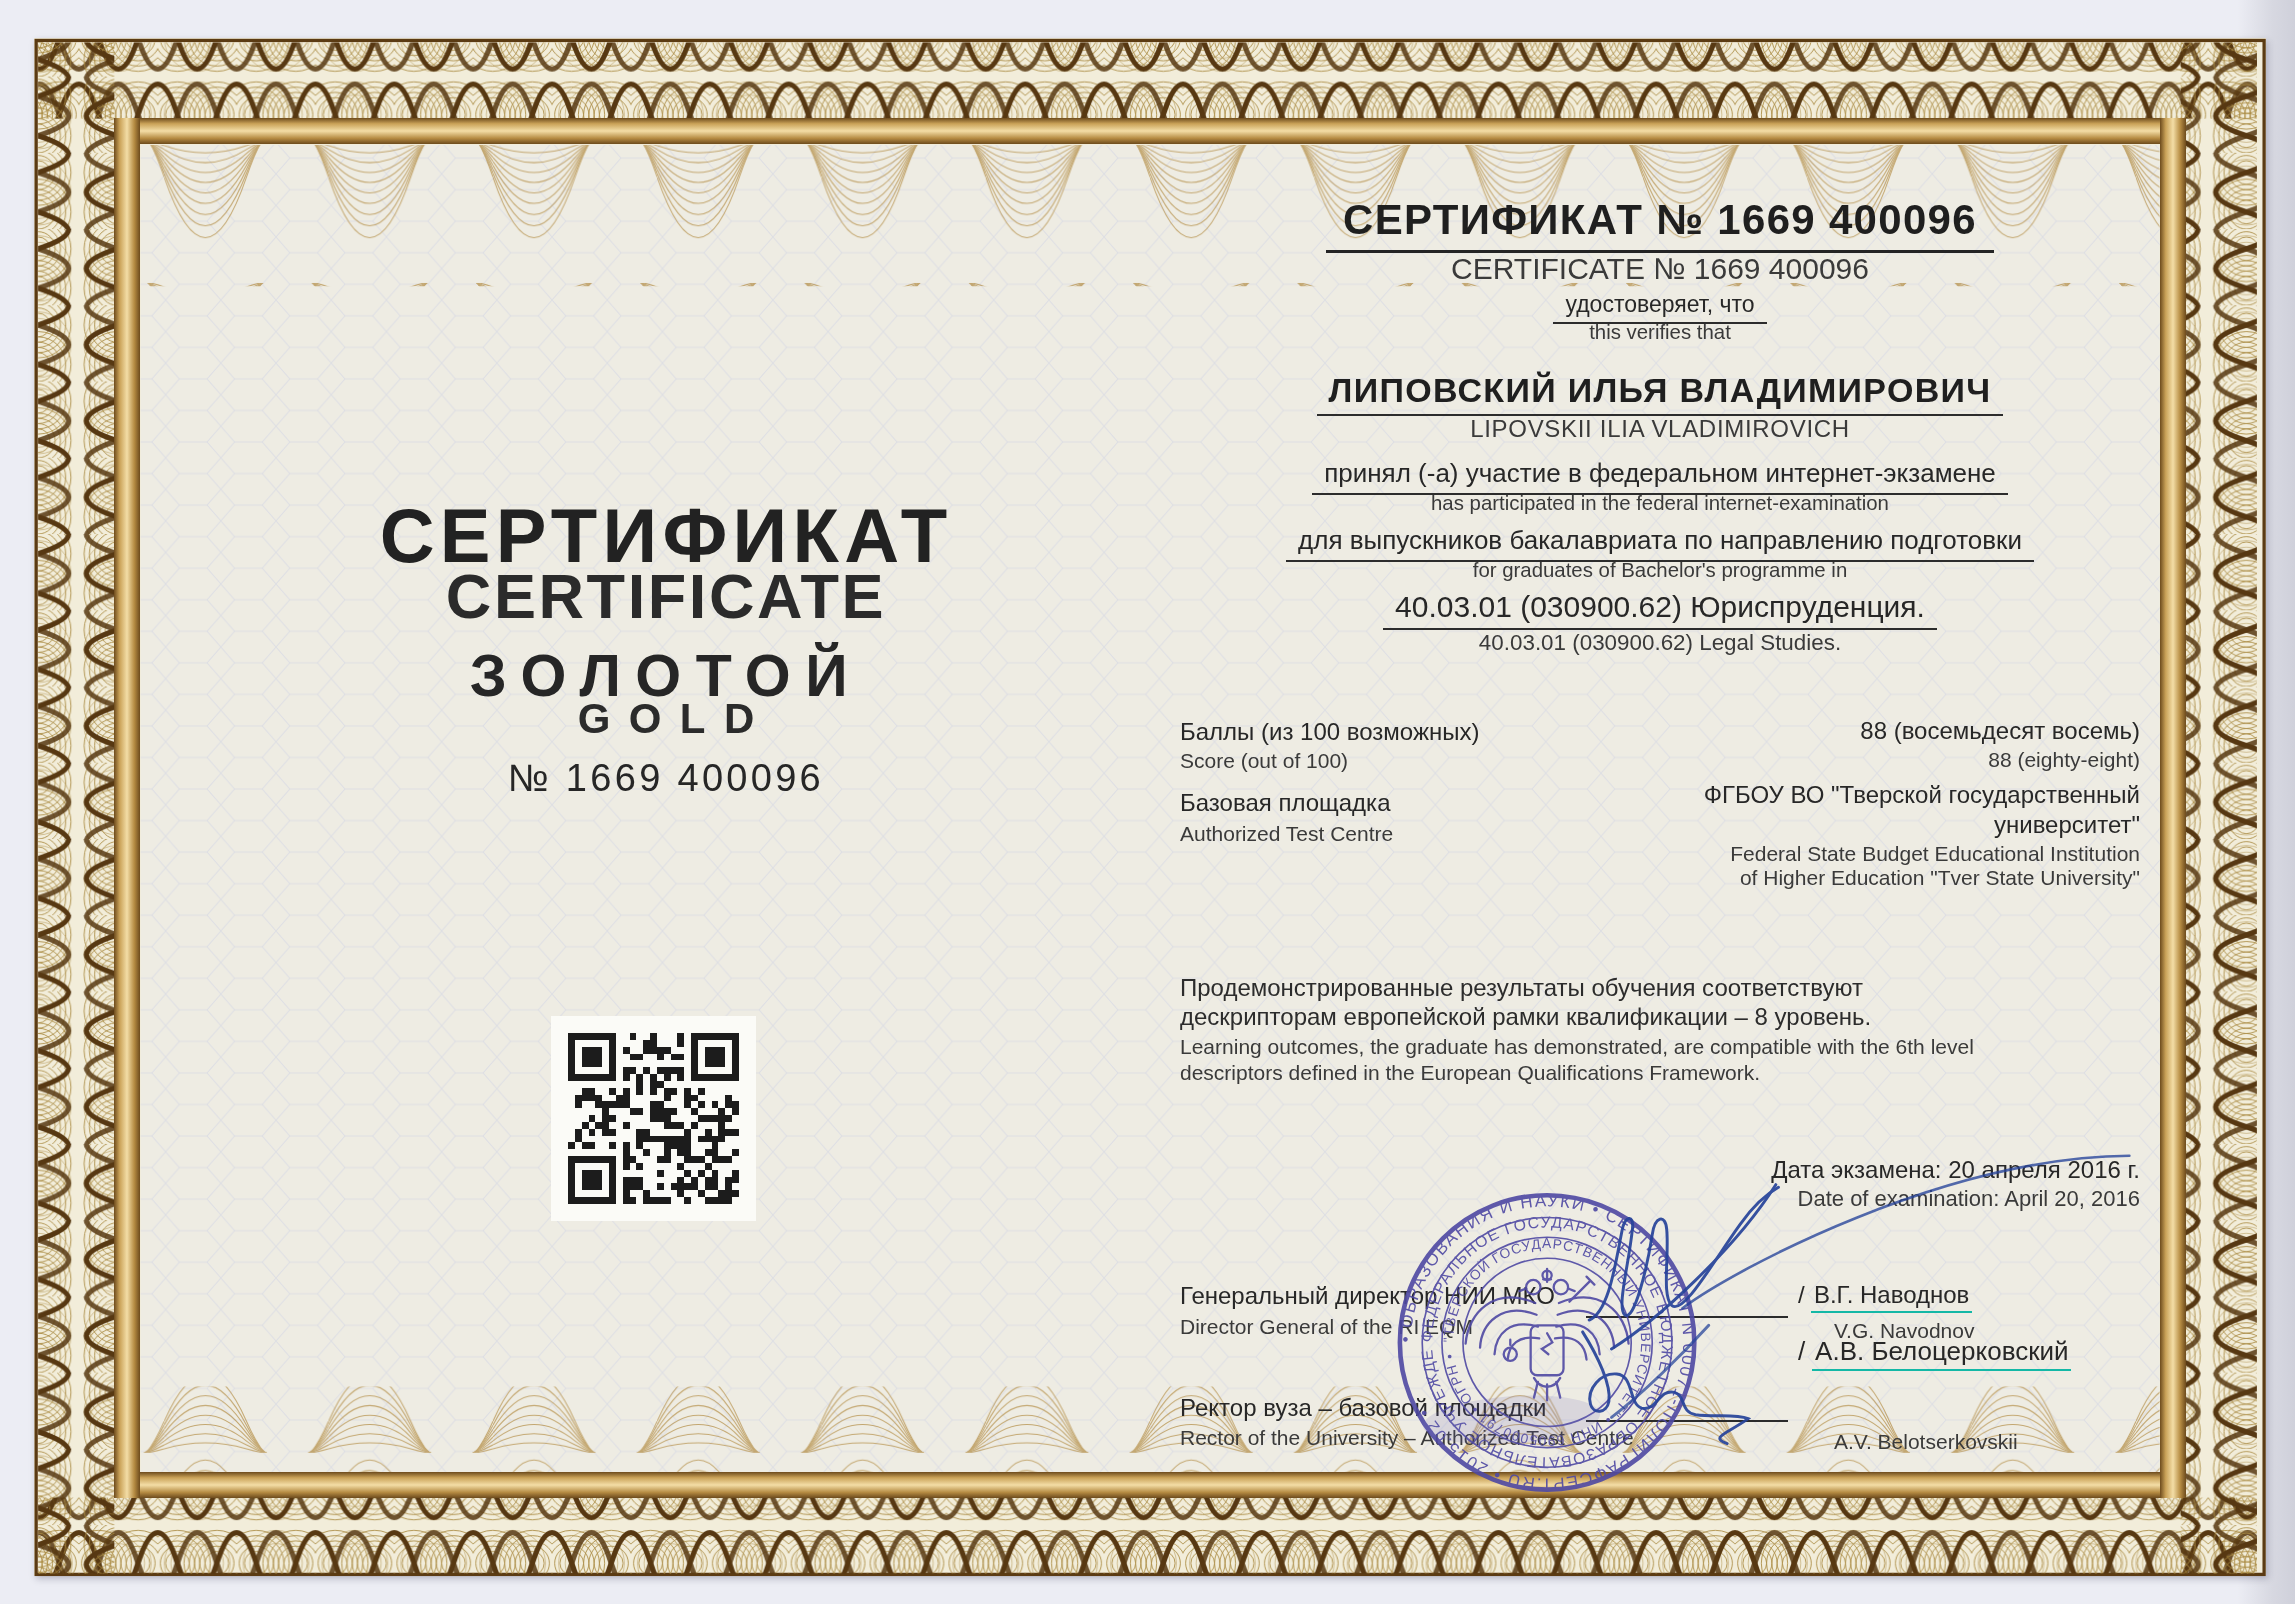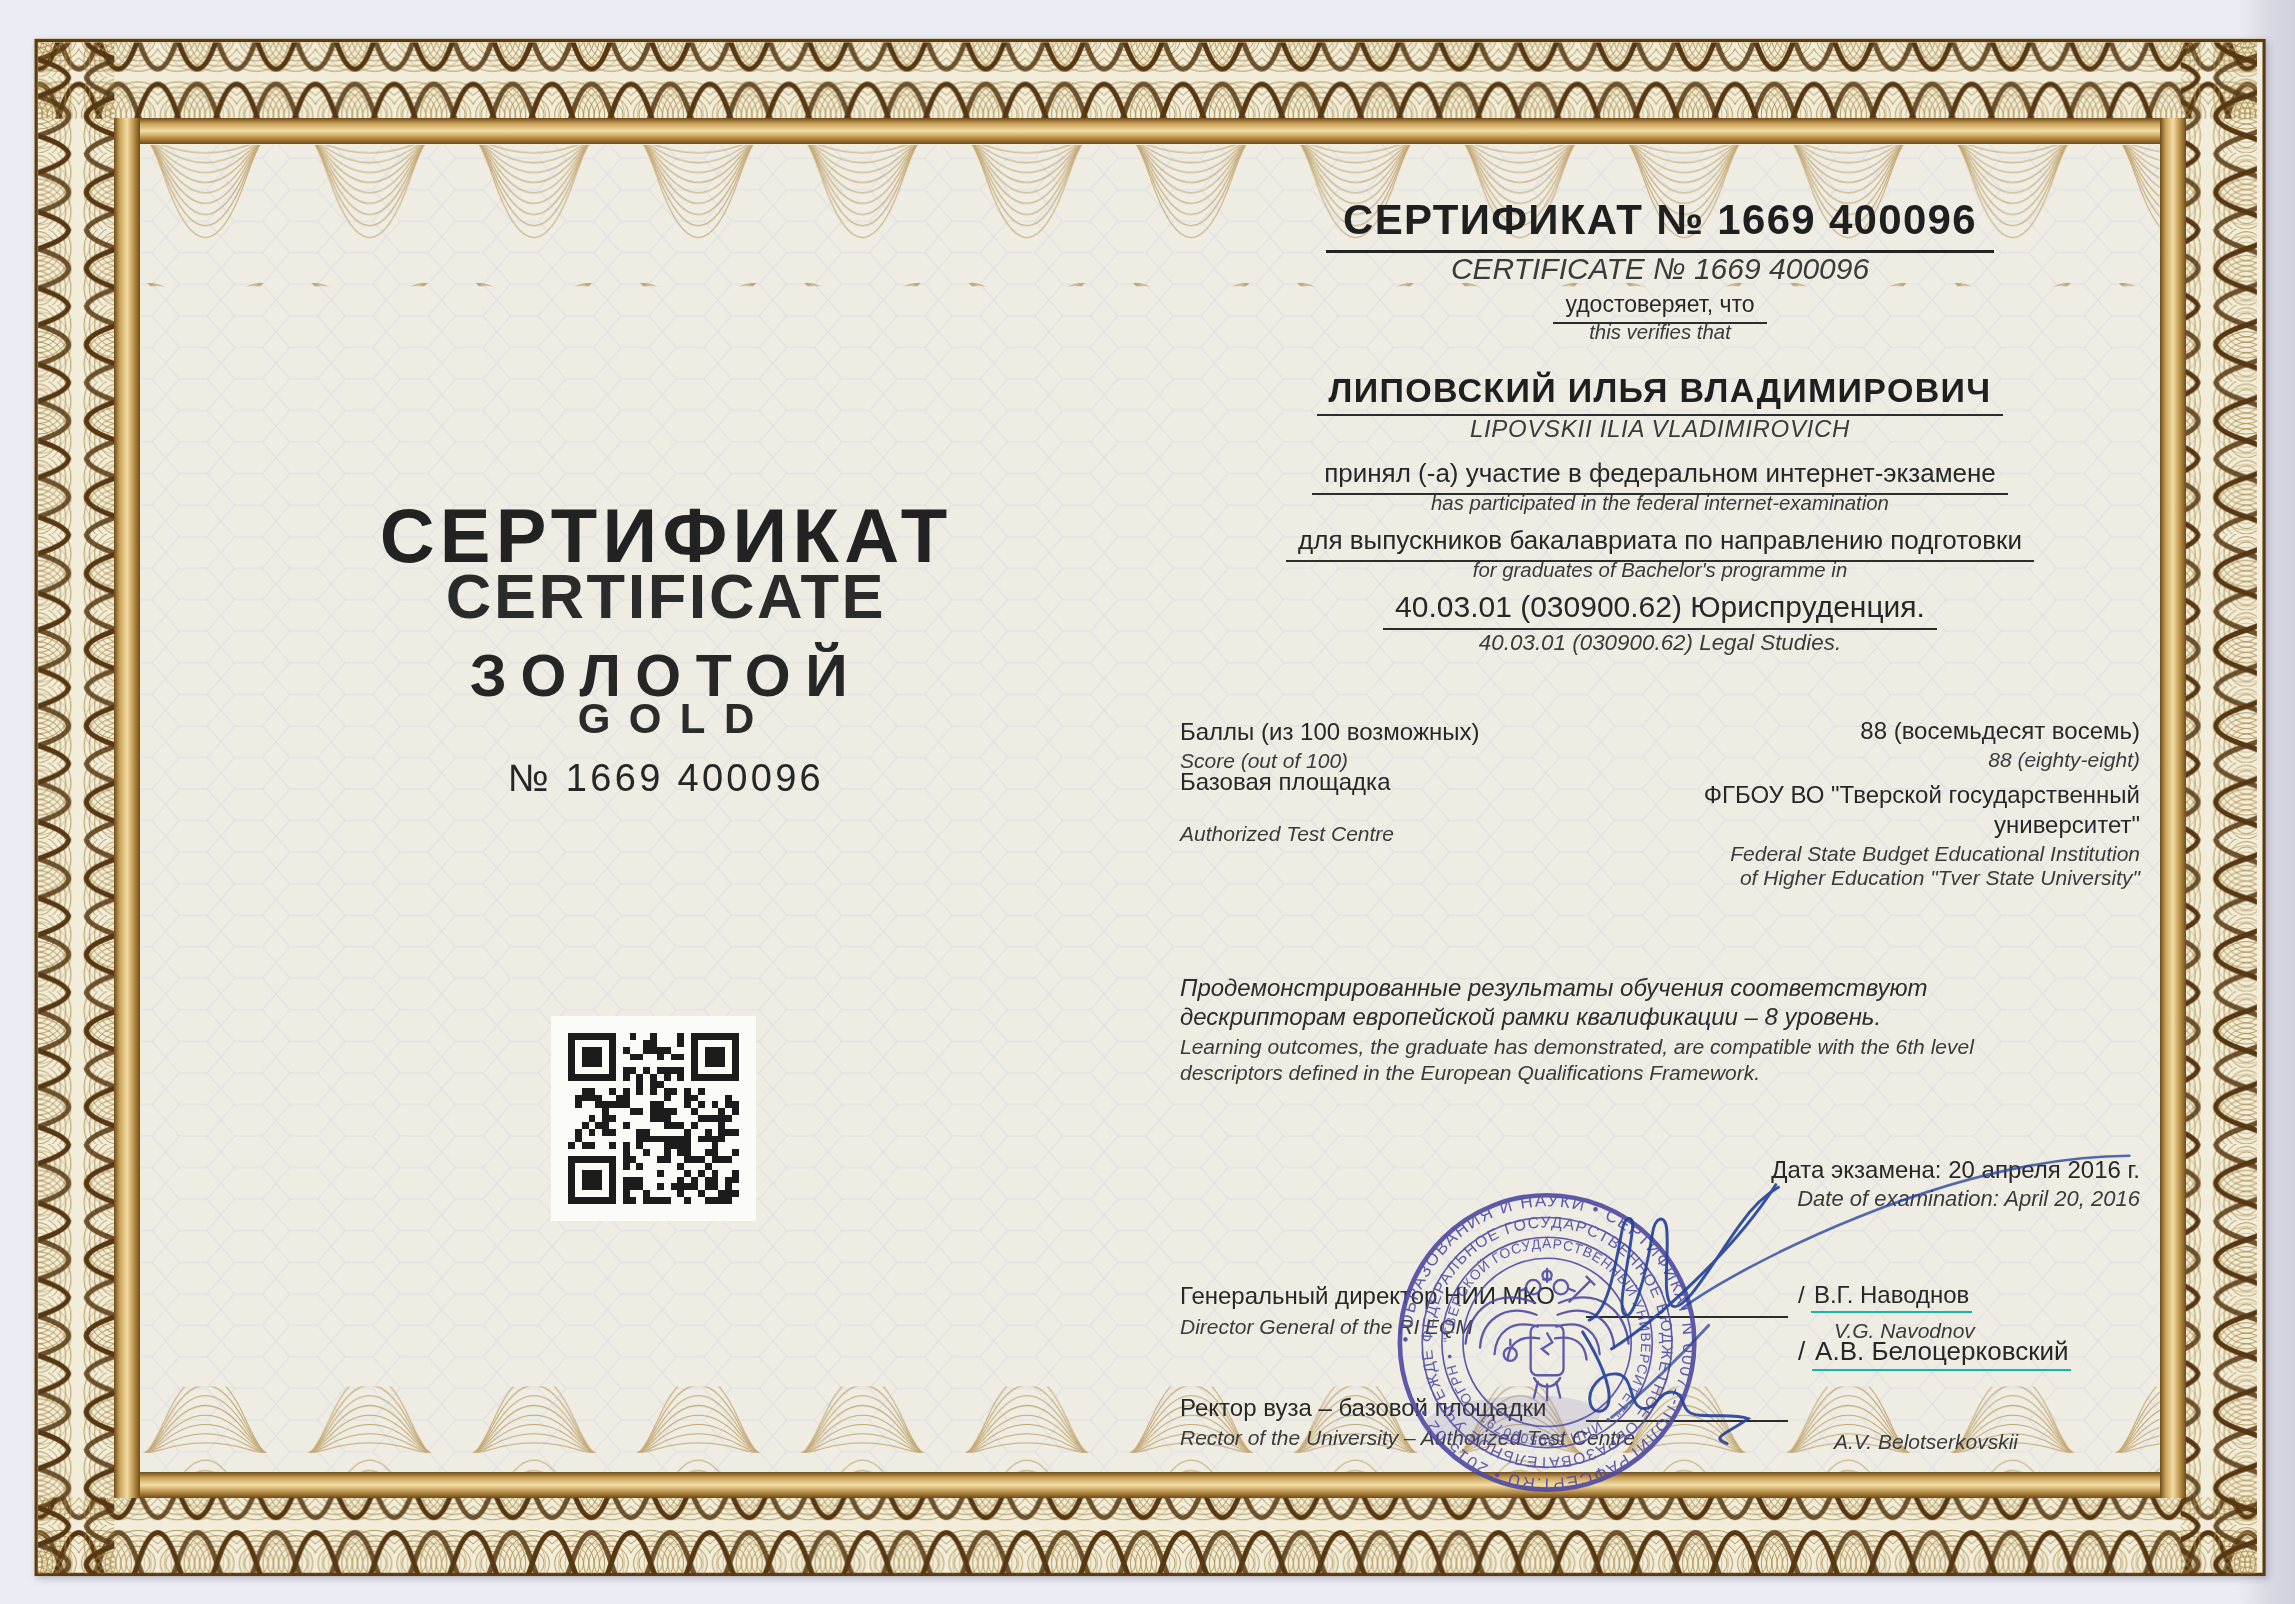--- a/index.html
+++ b/index.html
@@ -15,21 +15,21 @@
   }
   #decor,#overlay{position:absolute;left:0;top:0;width:2295px;height:1605px;pointer-events:none;}
   
   .bevelH{position:absolute;height:26px;background:linear-gradient(180deg,#6d4b1d 0%,#caa258 22%,#f3dda6 50%,#b68c43 78%,#6d4b1d 100%);}
   .bevelV{position:absolute;width:26px;background:linear-gradient(90deg,#6d4b1d 0%,#caa258 22%,#f3dda6 50%,#b68c43 78%,#6d4b1d 100%);}
   
   .t{position:absolute;color:#272727;white-space:nowrap;}
   .cCol{left:1177px;width:966px;text-align:center;}
   .lCol{left:1180px;text-align:left;}
   .rCol{left:1177px;width:963px;text-align:right;}
-  .it{font-style:italic;color:#3a3a3a;}
+  .it{color:#3a3a3a;}
   .ul{border-bottom:2px solid #2c2c2c;padding:0 12px 5.3px 12px;}
   .ul4{border-bottom:3.3px solid #242424;padding:0 17px 6.6px 17px;}
   .uln{border-bottom:2px solid #14b8a6;padding:0 2.6px 3.3px 2.6px;}
   #leftPanel{position:absolute;left:329px;top:0;width:674px;text-align:center;}
   .sigline{position:absolute;height:2px;background:#2b2b2b;}
   #qrPatch{position:absolute;left:551px;top:1016px;width:205px;height:205px;background:#fbfbf7;}
   #qrPatch svg{position:absolute;left:17px;top:17px;}
 </style>
 </head>
 <body>
@@ -162,21 +162,21 @@
 <div class="t cCol it" style="top:559px;font-size:20.4px;">for graduates of Bachelor's programme in</div>
 
 <div class="t cCol" style="top:590px;font-size:30px;"><span class="ul" style="border-bottom-width:2.6px;text-align:right;">40.03.01 (030900.62) Юриспруденция.</span></div>
 <div class="t cCol it" style="top:630px;font-size:22.4px;">40.03.01 (030900.62) Legal Studies.</div>
 
 <div class="t lCol" style="top:718px;font-size:24px;text-align:right;">Баллы (из 100 возможных)</div>
 <div class="t lCol it" style="top:749px;font-size:21px;">Score (out of 100)</div>
 <div class="t rCol" style="top:717px;font-size:24px;">88 (восемьдесят восемь)</div>
 <div class="t rCol it" style="top:748px;font-size:21px;">88 (eighty-eight)</div>
 
-<div class="t lCol" style="top:768px;font-size:24px;">Базовая площадка</div>
+<div class="t lCol" style="top:789px;font-size:24px;">Базовая площадка</div>
 <div class="t lCol it" style="top:822px;font-size:21px;">Authorized Test Centre</div>
 <div class="t rCol" style="top:781px;font-size:24px;">ФГБОУ ВО "Тверской государственный</div>
 <div class="t rCol" style="top:811px;font-size:24px;">университет"</div>
 <div class="t rCol it" style="top:842px;font-size:21px;">Federal State Budget Educational Institution</div>
 <div class="t rCol it" style="top:866px;font-size:21px;">of Higher Education "Tver State University"</div>
 
 <div class="t lCol it" style="top:974px;font-size:24px;color:#2c2c2c;">Продемонстрированные результаты обучения соответствуют</div>
 <div class="t lCol it" style="top:1003px;font-size:24px;color:#2c2c2c;">дескрипторам европейской рамки квалификации – 8 уровень.</div>
 <div class="t lCol it" style="top:1035px;font-size:21px;">Learning outcomes, the graduate has demonstrated, are compatible with the 6th level</div>
 <div class="t lCol it" style="top:1061px;font-size:21px;">descriptors defined in the European Qualifications Framework.</div>

